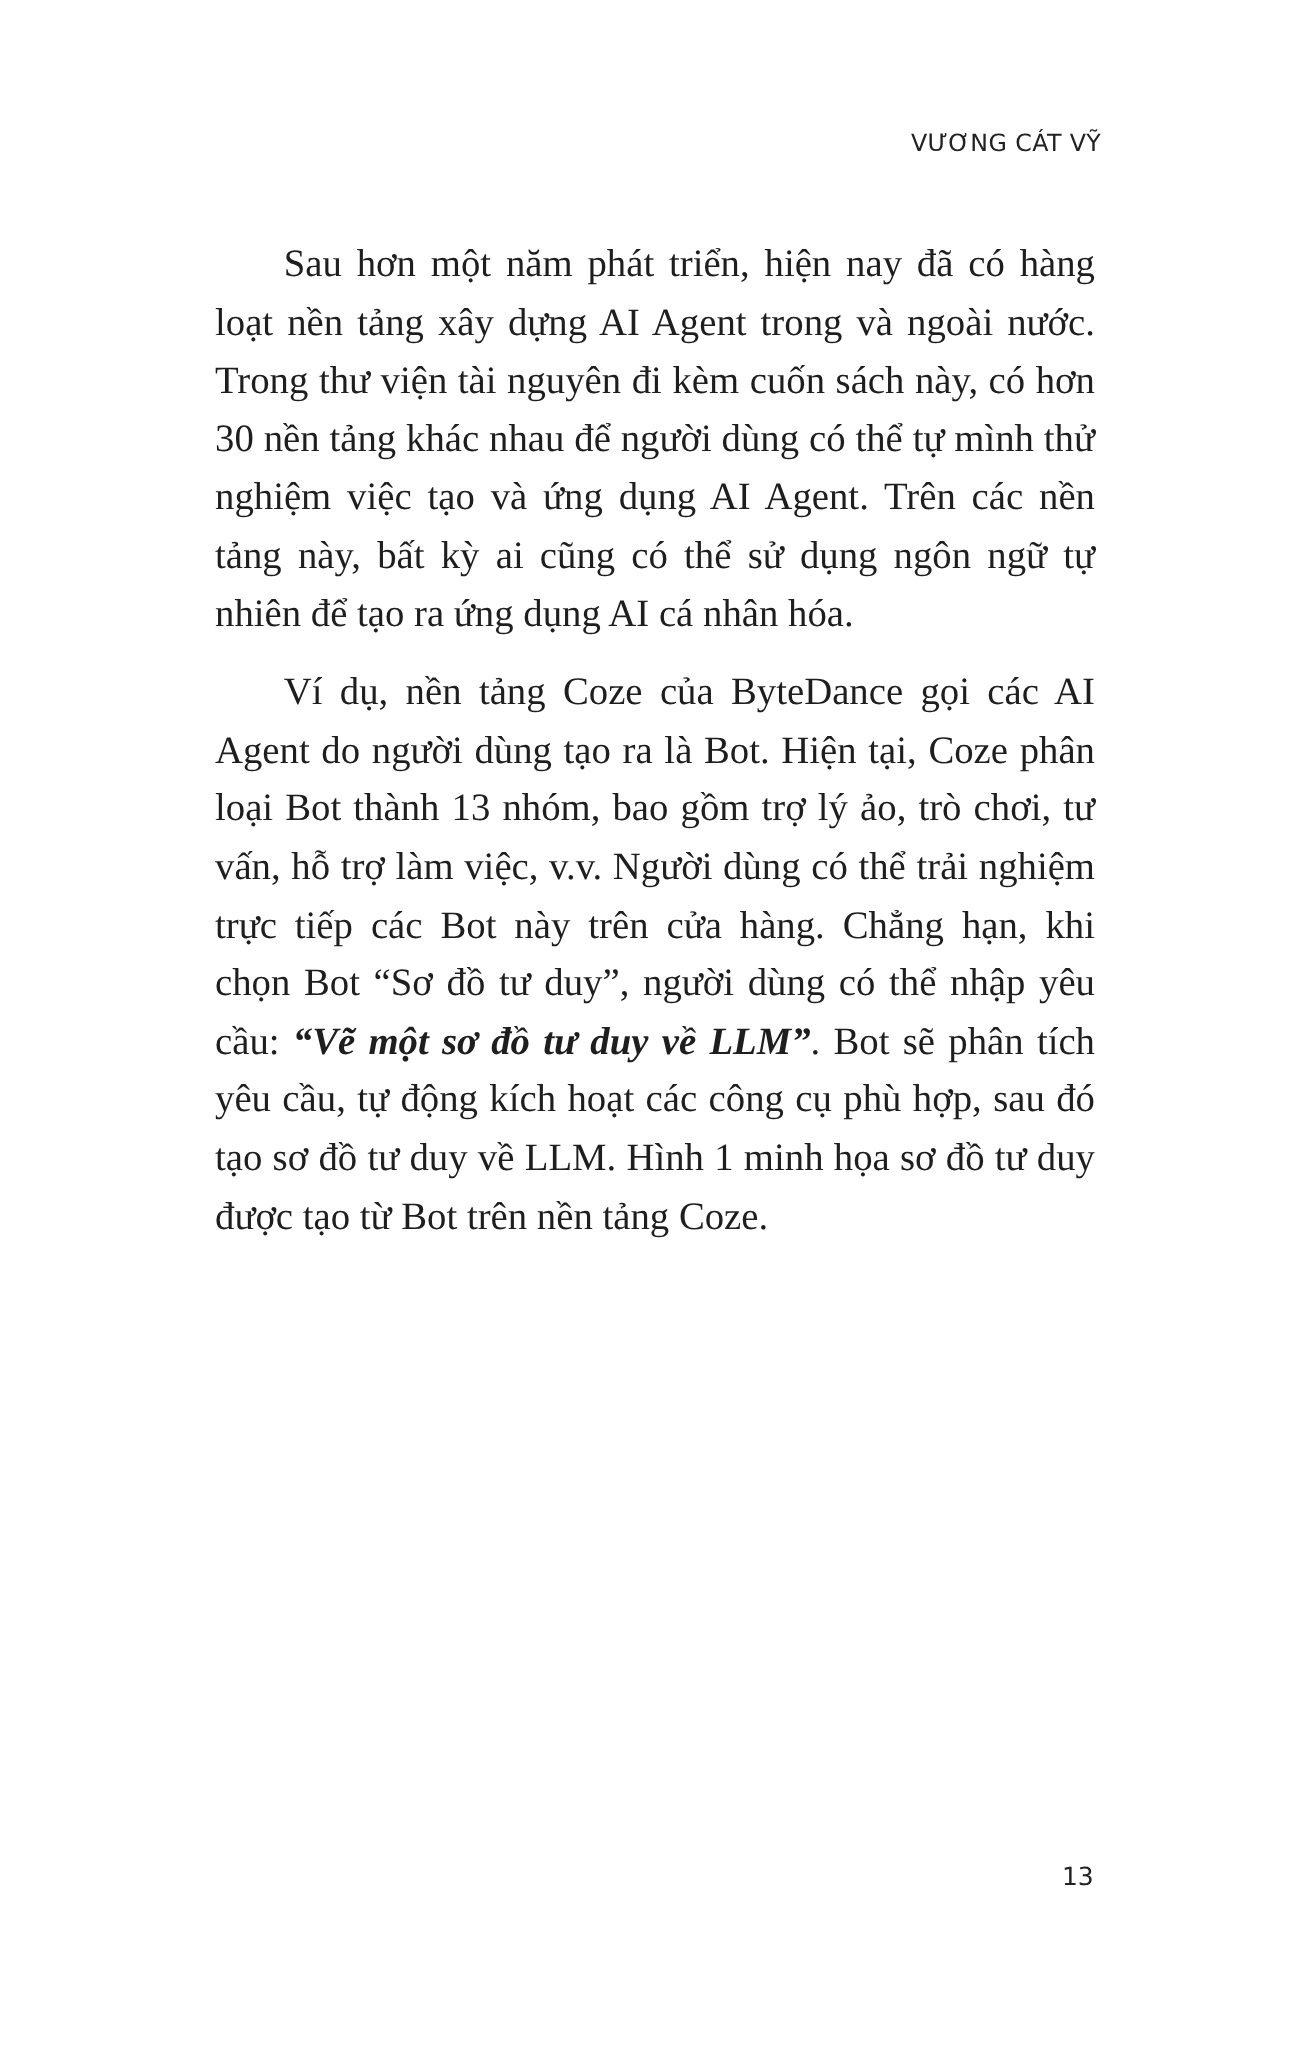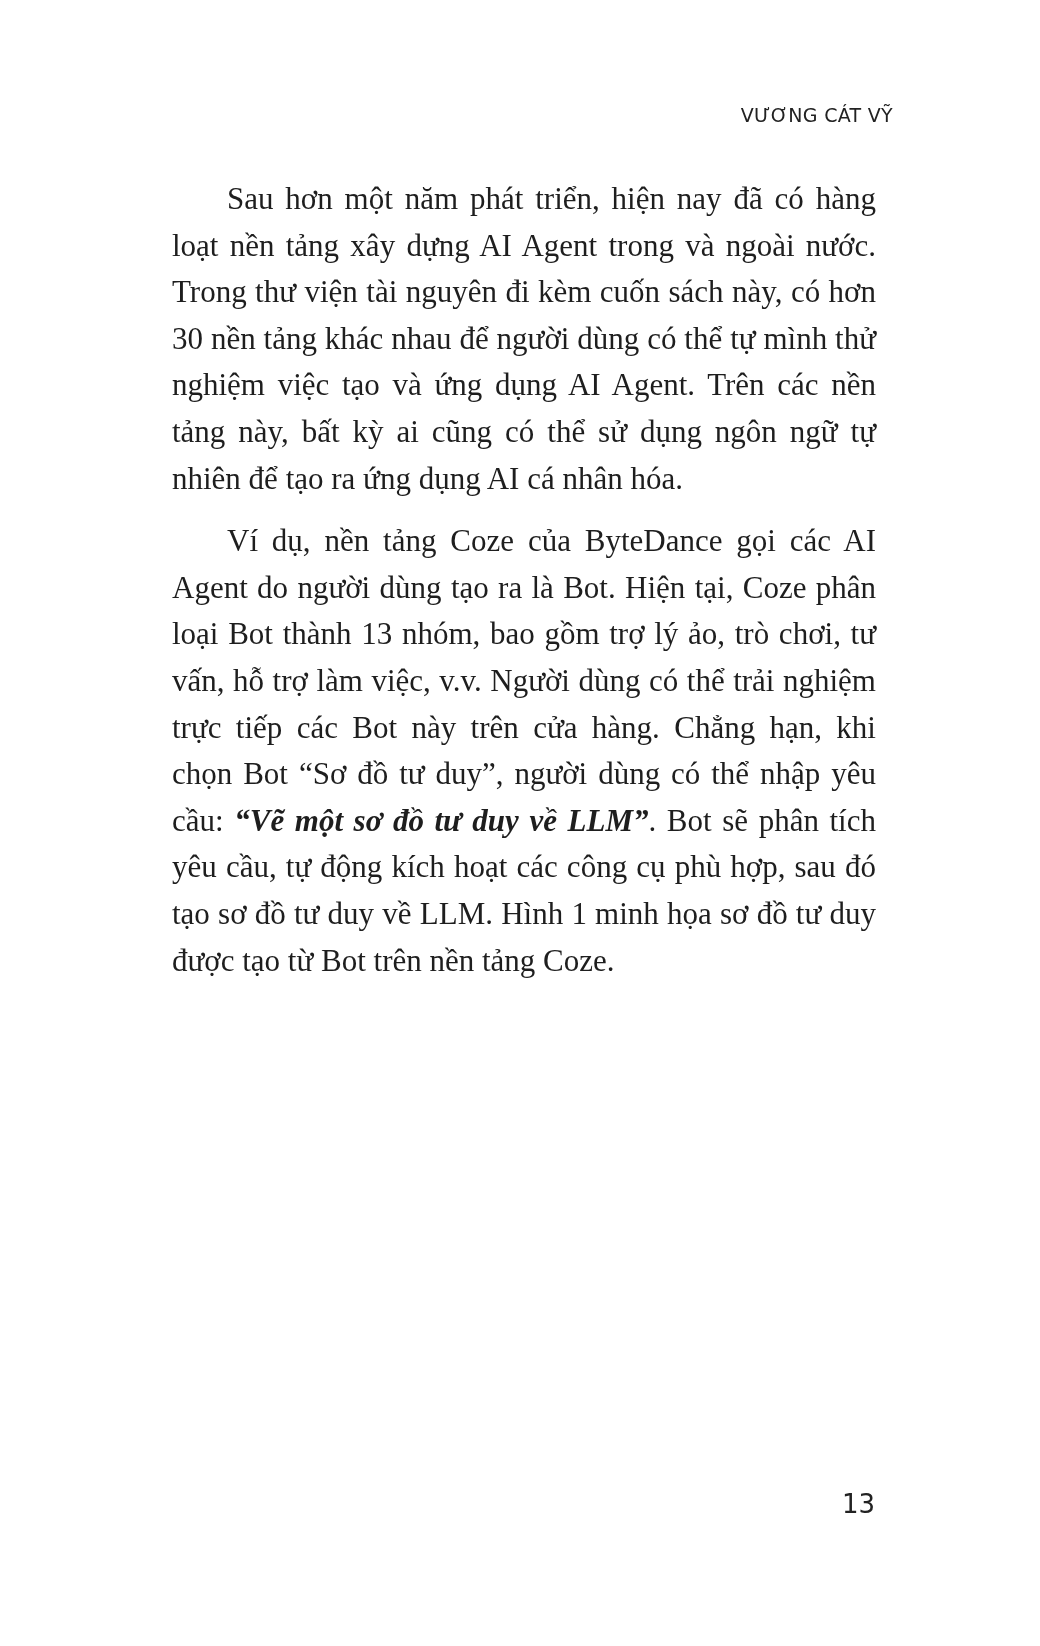--- a/index.html
+++ b/index.html
@@ -10,53 +10,53 @@
   body {
     width: 1040px;
     height: 1646px;
     position: relative;
     overflow: hidden;
     color: #1f1f1f;
   }
   .running-header {
     position: absolute;
     top: 104px;
-    right: 147px;
+    right: 159px;
     font-family: "DejaVu Sans", sans-serif;
     font-size: 19px;
     letter-spacing: 0.3px;
     color: #222222;
     white-space: nowrap;
   }
   .body-text {
     position: absolute;
     left: 172px;
     top: 176px;
     width: 704px;
     font-family: "Liberation Serif", "DejaVu Serif", serif;
     font-size: 31px;
     line-height: 46.6px;
     color: #1e1e1e;
     text-align: justify;
     text-align-last: left;
   }
   .body-text p {
-    margin: 0 0 16px 0;
+    margin: 12px 0 16px 0;
     text-indent: 55px;
   }
   .body-text em {
     font-style: italic;
     font-weight: bold;
   }
   .page-number {
     position: absolute;
     top: 1489px;
     right: 165px;
     font-family: "DejaVu Sans", sans-serif;
-    font-size: 26px;
+    font-size: 20px;
     color: #222222;
   }
 </style>
 </head>
 <body>
 
 <div class="running-header">VƯƠNG CÁT VỸ</div>
 
 <div class="body-text">
   <p>Sau hơn một năm phát triển, hiện nay đã có hàng loạt nền tảng xây dựng AI Agent trong và ngoài nước. Trong thư viện tài nguyên đi kèm cuốn sách này, có hơn 30 nền tảng khác nhau để người dùng có thể tự mình thử nghiệm việc tạo và ứng dụng AI Agent. Trên các nền tảng này, bất kỳ ai cũng có thể sử dụng ngôn ngữ tự nhiên để tạo ra ứng dụng AI cá nhân hóa.</p>

